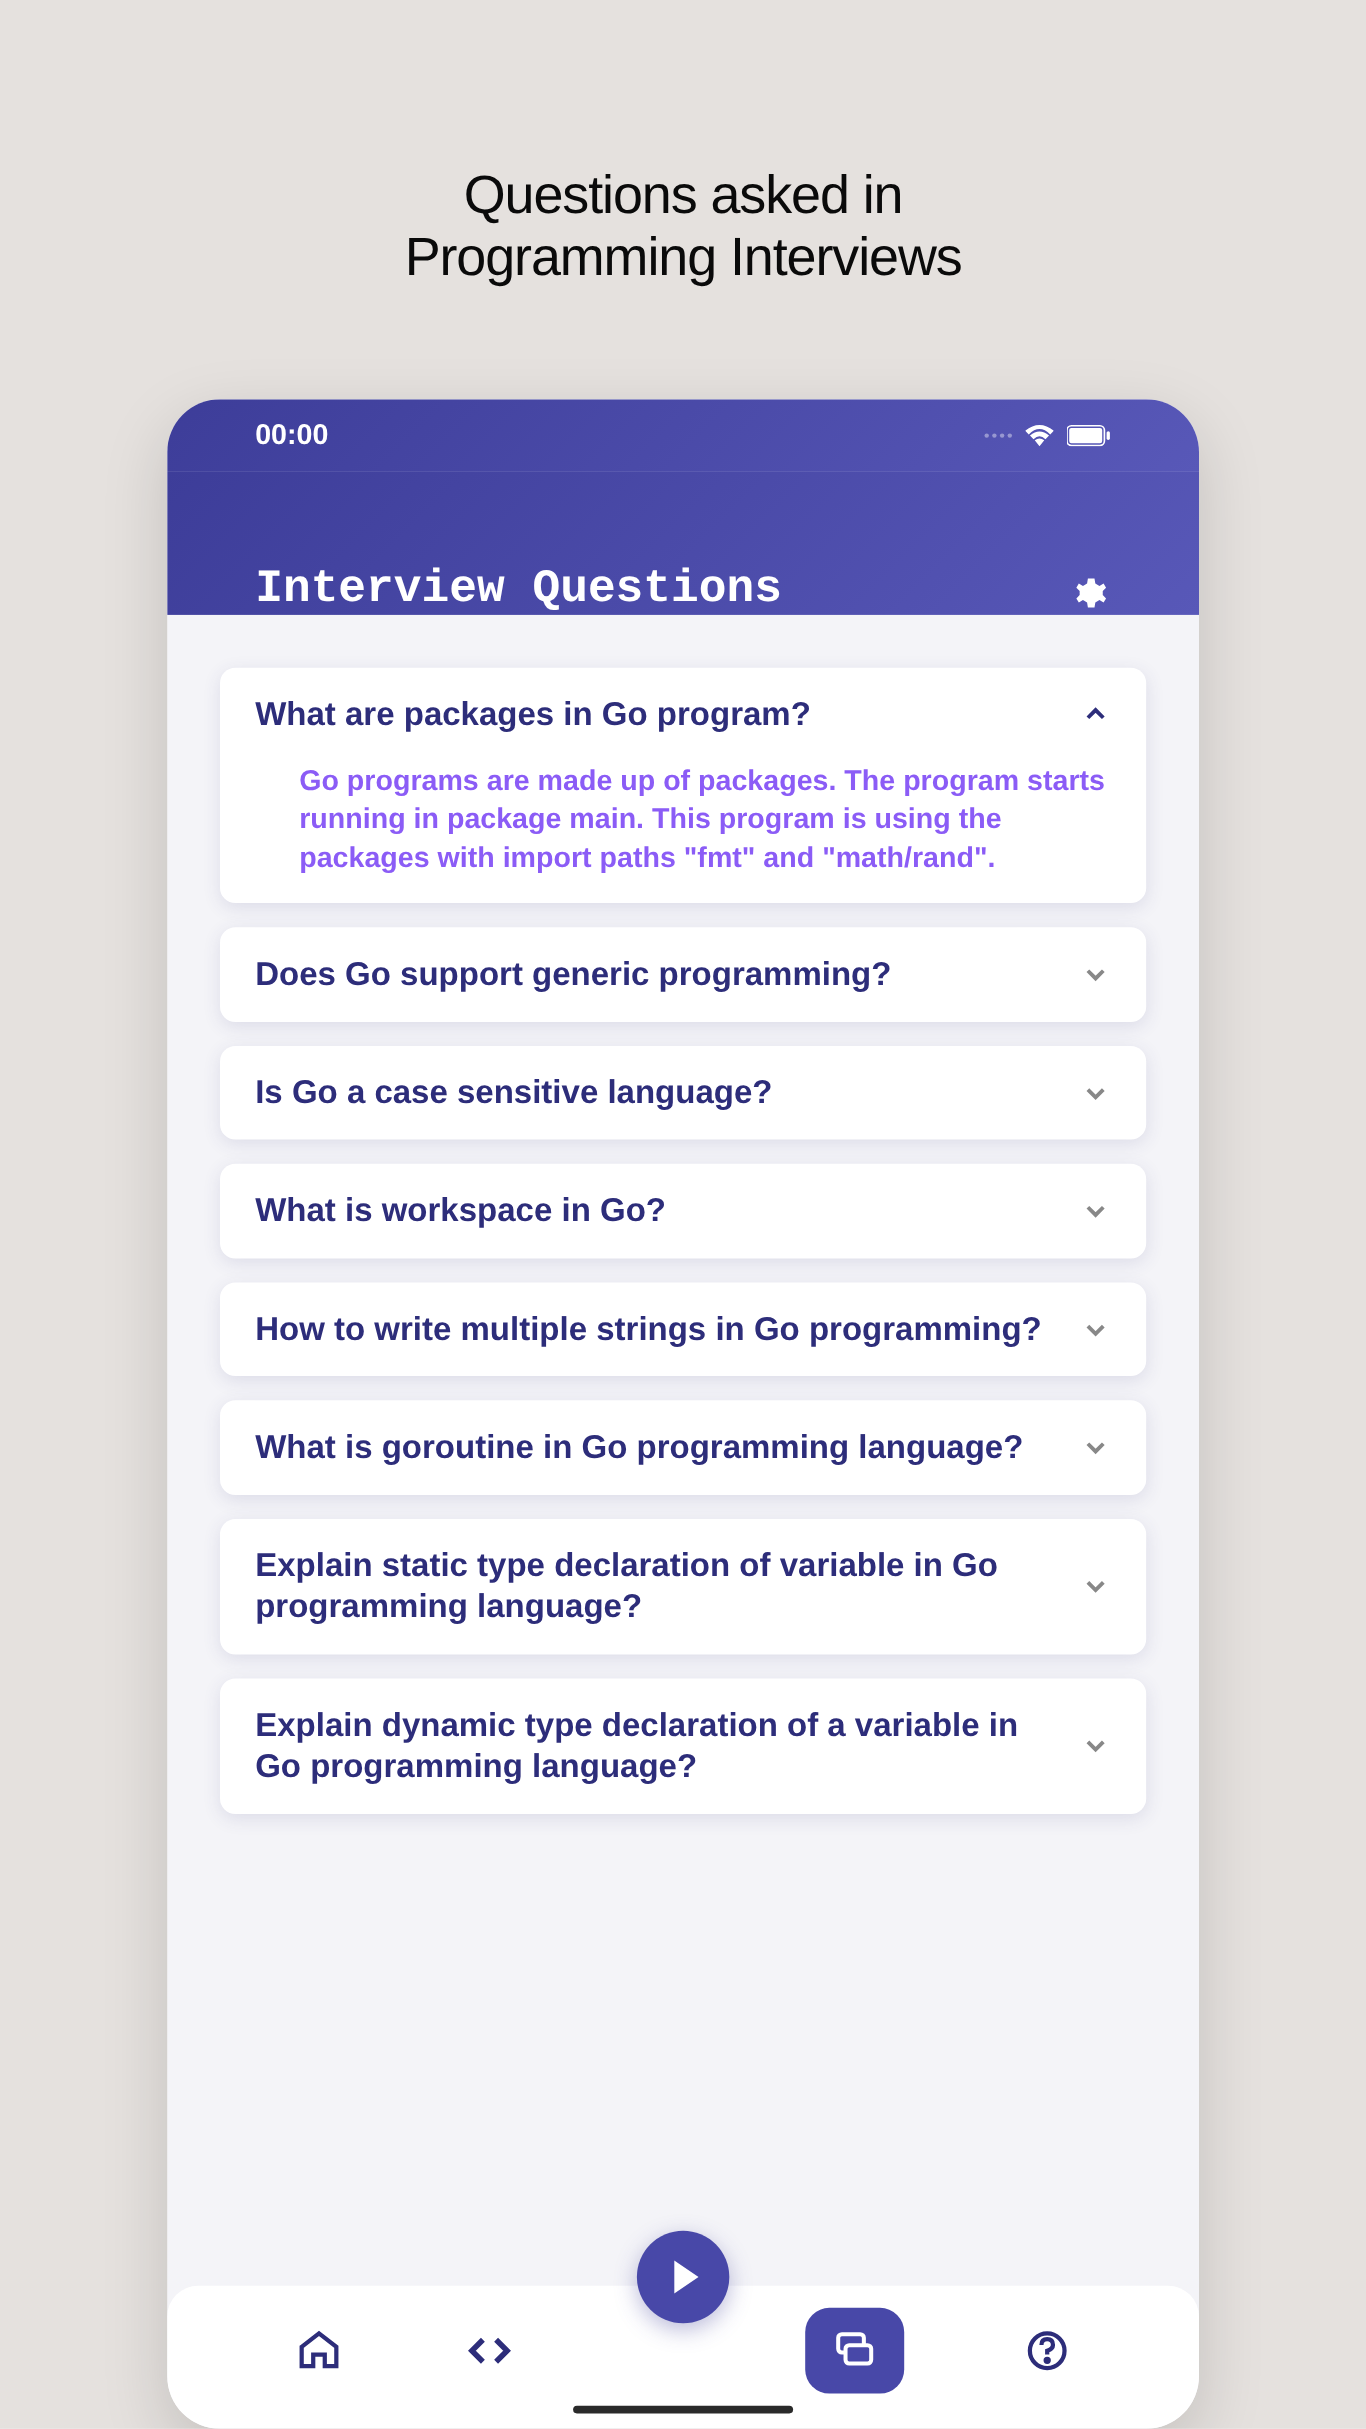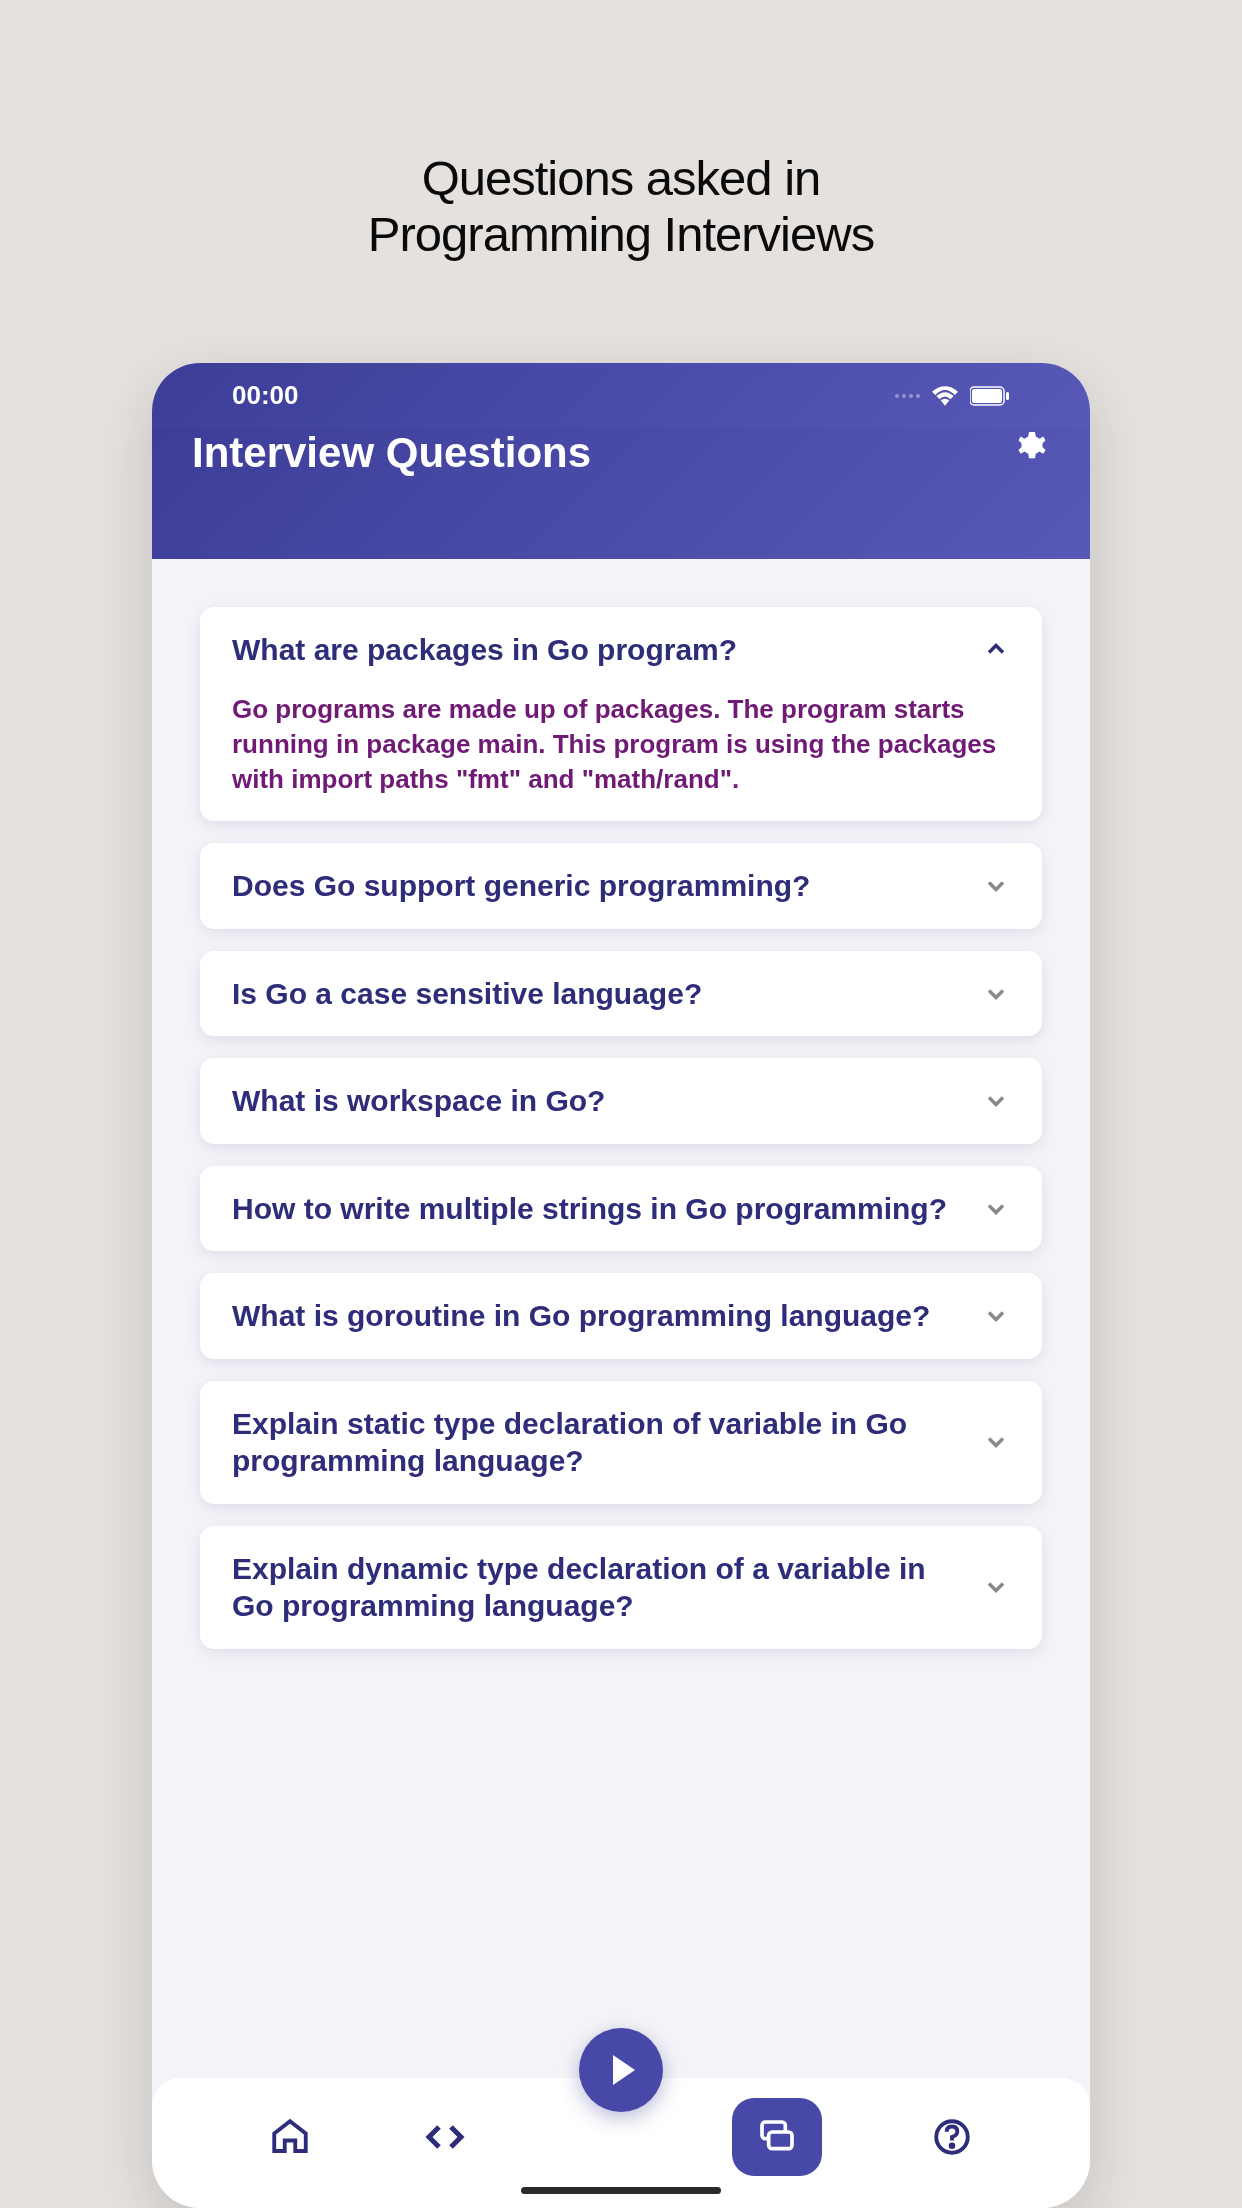--- a/index.html
+++ b/index.html
@@ -80,23 +80,24 @@
     
     .battery-icon {
       width: 40px;
       height: 20px;
     }
     
     .app-header {
       height: 130px;
       background: linear-gradient(135deg, #3d3d99 0%, #5858b8 100%);
       display: flex;
-      align-items: flex-start;
+      align-items: flex-end;
       justify-content: space-between;
-      padding: 0 40px;
+      padding: 0 80px;
+      font-family: Liberation Mono, monospace;
     }
     
     .app-title {
       color: white;
       font-size: 42px;
       font-weight: 700;
     }
     
     .settings-icon {
       width: 36px;
@@ -132,25 +133,26 @@
       flex: 1;
     }
     
     .chevron-icon {
       width: 28px;
       height: 28px;
       flex-shrink: 0;
     }
     
     .answer-text {
-      color: #701a75;
+      color: #8b5cf6;
       font-size: 26px;
       font-weight: 600;
       line-height: 1.35;
       margin-top: 24px;
+      margin-left: 40px;
     }
     
     .play-button {
       position: absolute;
       bottom: 96px;
       left: 50%;
       transform: translateX(-50%);
       width: 84px;
       height: 84px;
       background: #4848a8;

